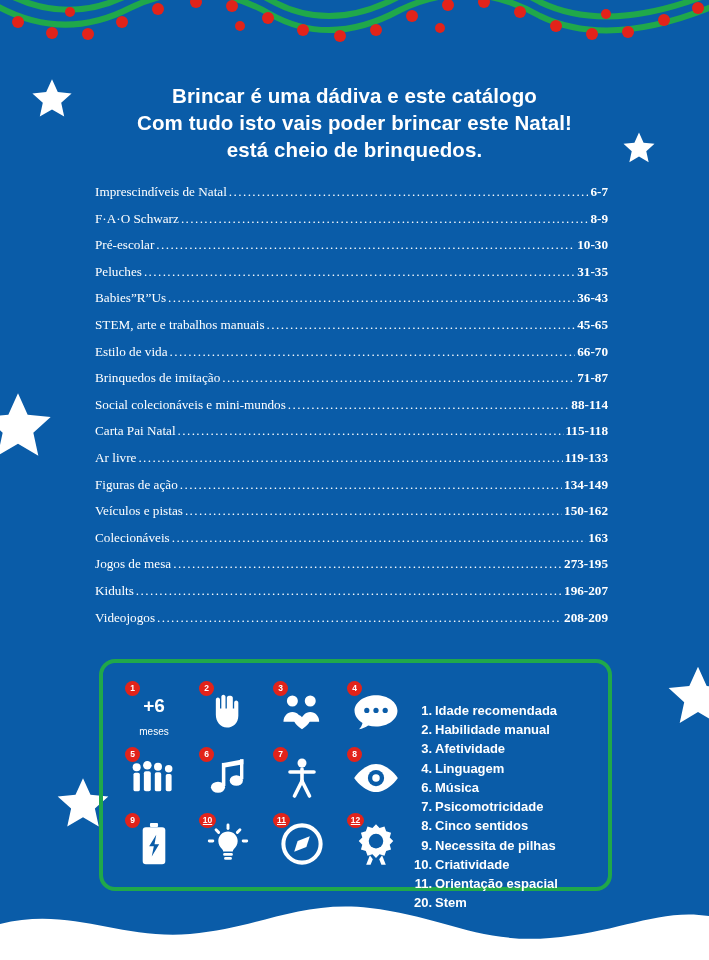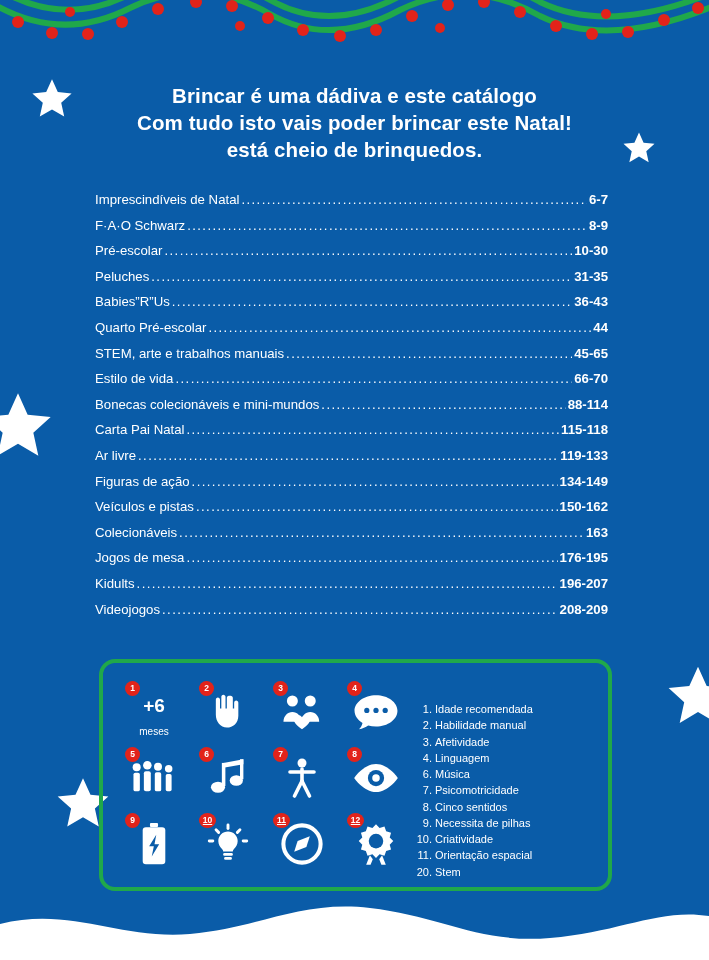--- a/index.html
+++ b/index.html
@@ -41,23 +41,24 @@
     font-weight: bold;
     font-size: 20.5px;
     letter-spacing: 0.1px;
     color: #ffffff;
   }
   .heading div { white-space: nowrap; }
 
   
   .toc {
     position: absolute;
-    top: 192px;
+    top: 184px;
     left: 95px;
     width: 513px;
+    font-family: Liberation Serif, serif;
   }
   .toc-row {
     display: flex;
     align-items: baseline;
     font-size: 13.2px;
     margin-bottom: 10.6px;
     white-space: nowrap;
   }
   .toc-title { flex: 0 0 auto; }
   .toc-dots {
@@ -132,23 +133,23 @@
     text-align: center;
     line-height: 1.0;
     margin-top: 4px;
   }
   .age-txt .big { font-size: 19px; font-weight: bold; display: block; }
   .age-txt .small { font-size: 10px; display: block; margin-top: 12px; }
 
   .legend-list {
     flex: 1;
     padding-top: 20px;
-    font-size: 11px;
+    font-size: 13px;
     line-height: 1.48;
-    font-weight: normal;
+    font-weight: bold;
   }
   .legend-list div { white-space: nowrap; }
   .legend-list .num { display: inline-block; width: 19px; text-align: right; margin-right: 3px; }
 
   
   .wave {
     position: absolute;
     left: 0; bottom: 0;
     width: 709px; height: 70px;
   }
@@ -242,36 +243,36 @@
     <span class="toc-title">Peluches</span>
     <span class="toc-dots"></span>
     <span class="toc-pages">31-35</span>
   </div>
   <div class="toc-row">
     <span class="toc-title">Babies”R”Us</span>
     <span class="toc-dots"></span>
     <span class="toc-pages">36-43</span>
   </div>
   <div class="toc-row">
-    <span class="toc-title">Quarto Pré-escolar</span>
-    <span class="toc-dots"></span>
-    <span class="toc-pages">44</span>
-  </div>
-  <div class="toc-row">
     <span class="toc-title">STEM, arte e trabalhos manuais</span>
     <span class="toc-dots"></span>
     <span class="toc-pages">45-65</span>
   </div>
   <div class="toc-row">
     <span class="toc-title">Estilo de vida</span>
     <span class="toc-dots"></span>
     <span class="toc-pages">66-70</span>
   </div>
   <div class="toc-row">
-    <span class="toc-title">Bonecas colecionáveis e mini-mundos</span>
+    <span class="toc-title">Brinquedos de imitação</span>
+    <span class="toc-dots"></span>
+    <span class="toc-pages">71-87</span>
+  </div>
+  <div class="toc-row">
+    <span class="toc-title">Social colecionáveis e mini-mundos</span>
     <span class="toc-dots"></span>
     <span class="toc-pages">88-114</span>
   </div>
   <div class="toc-row">
     <span class="toc-title">Carta Pai Natal</span>
     <span class="toc-dots"></span>
     <span class="toc-pages">115-118</span>
   </div>
   <div class="toc-row">
     <span class="toc-title">Ar livre</span>
@@ -289,21 +290,21 @@
     <span class="toc-pages">150-162</span>
   </div>
   <div class="toc-row">
     <span class="toc-title">Colecionáveis</span>
     <span class="toc-dots"></span>
     <span class="toc-pages">163</span>
   </div>
   <div class="toc-row">
     <span class="toc-title">Jogos de mesa</span>
     <span class="toc-dots"></span>
-    <span class="toc-pages">176-195</span>
+    <span class="toc-pages">273-195</span>
   </div>
   <div class="toc-row">
     <span class="toc-title">Kidults</span>
     <span class="toc-dots"></span>
     <span class="toc-pages">196-207</span>
   </div>
   <div class="toc-row">
     <span class="toc-title">Videojogos</span>
     <span class="toc-dots"></span>
     <span class="toc-pages">208-209</span>

